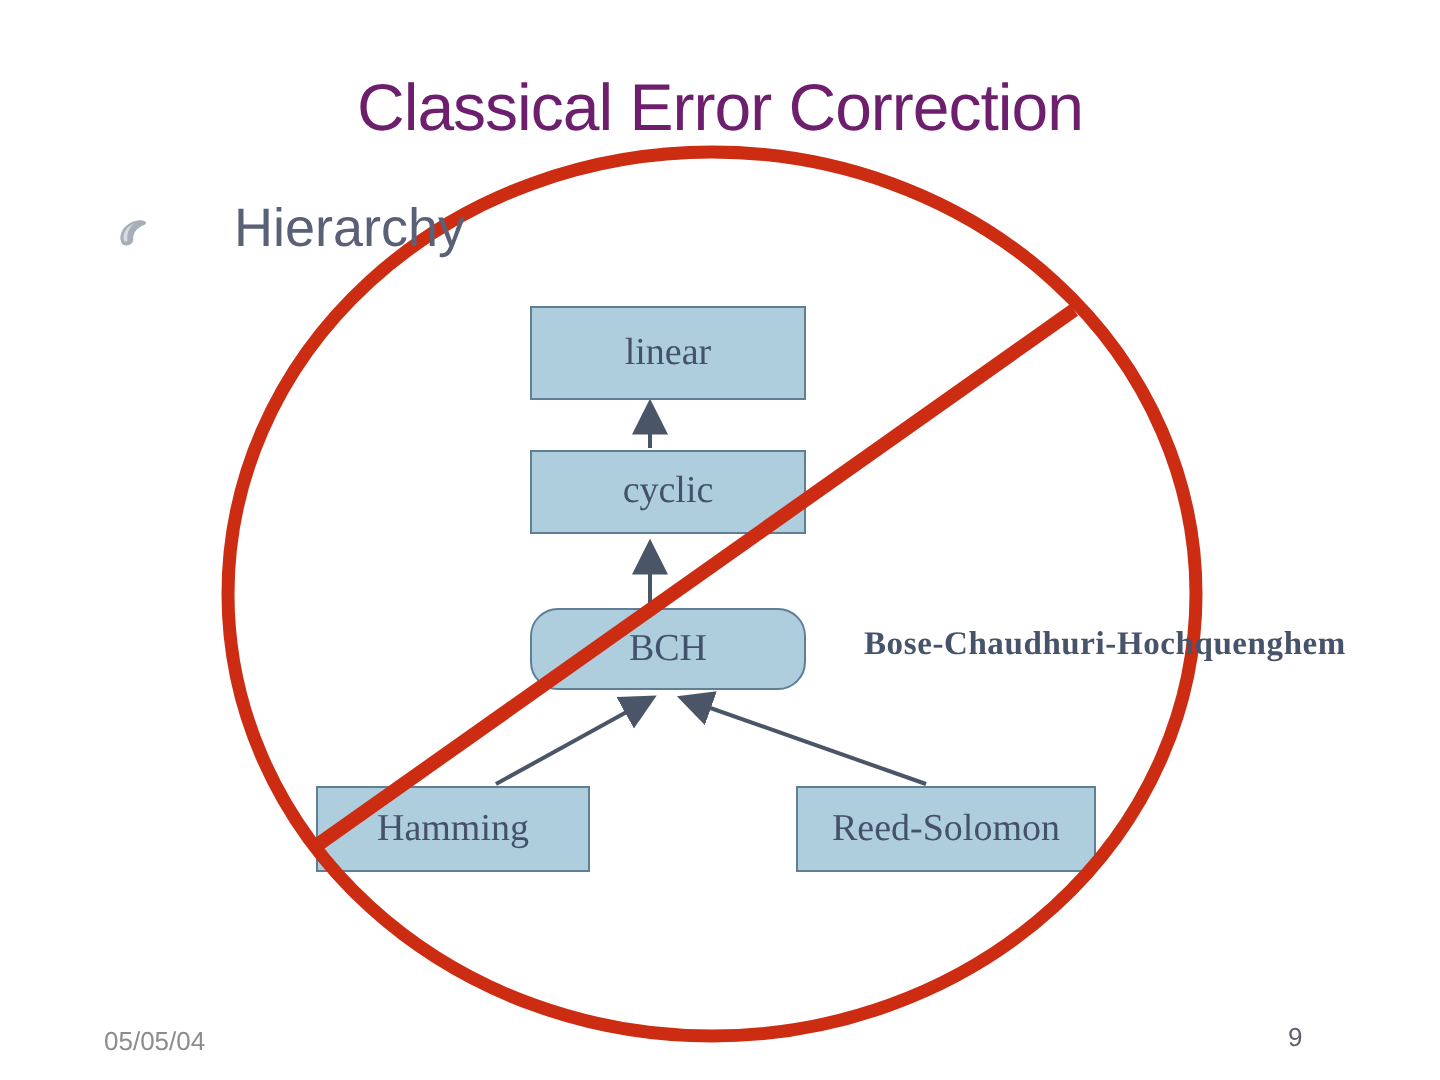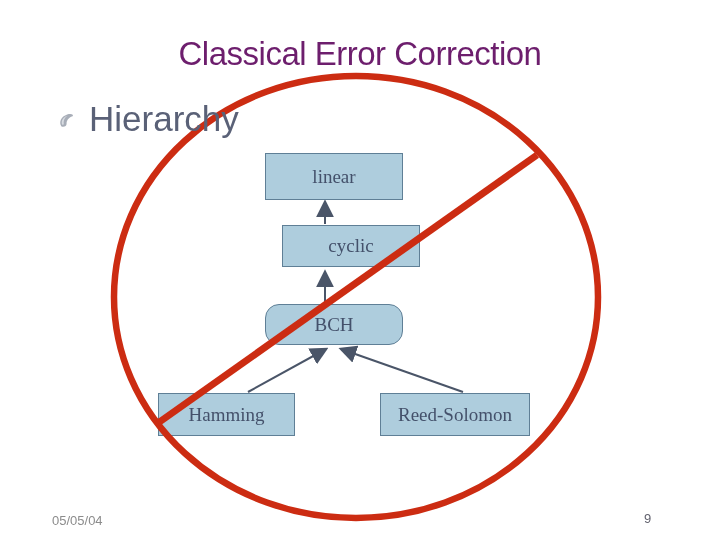--- a/index.html
+++ b/index.html
@@ -21,42 +21,43 @@
     z-index:3;
   }
   .bullet-row{
     position:absolute;
     left:58px;top:99px;
     display:flex;align-items:center;gap:11px;
     z-index:3;
   }
   .bullet-icon{width:20px;height:20px;display:inline-block;margin-top:6px;}
   .bullet-label{
-    font-size:35px;
+    font-size:27px;
     color:#5a6177;
+    margin-left:28px;
   }
   .layer{position:absolute;left:0;top:0;width:720px;height:540px;}
   .connector-layer{z-index:1;}
   .prohibition-layer{z-index:2;pointer-events:none;}
   .node{
     position:absolute;
     background:#aecddd;
     border:1px solid #5f7f96;
     display:flex;align-items:center;justify-content:center;
     font-family:"Liberation Serif", serif;
     font-size:19px;
     color:#44516b;
     box-sizing:border-box;
     z-index:1;
   }
   .node-linear{left:265px;top:153px;width:138px;height:47px;}
-  .node-cyclic{left:282px;top:225px;width:138px;height:42px;}
+  .node-cyclic{left:265px;top:225px;width:138px;height:42px;}
   .node-bch{left:265px;top:304px;width:138px;height:41px;border-radius:14px;}
   .node-hamming{left:158px;top:393px;width:137px;height:43px;}
-  .node-reed{left:380px;top:393px;width:150px;height:43px;}
+  .node-reed{left:398px;top:393px;width:150px;height:43px;}
   .annotation{
     position:absolute;
     left:432px;top:312px;
     font-family:"Liberation Serif", serif;
     font-weight:bold;
     font-size:16.5px;
     letter-spacing:0.3px;
     color:#47536b;
     z-index:3;
     white-space:nowrap;
@@ -114,20 +115,21 @@
   <div class="node node-bch">
     <span>BCH</span>
   </div>
   <div class="node node-hamming">
     <span>Hamming</span>
   </div>
   <div class="node node-reed">
     <span>Reed-Solomon</span>
   </div>
 
+  <div class="annotation">Bose-Chaudhuri-Hochquenghem</div>
 
   <svg class="layer prohibition-layer" viewBox="0 0 720 540">
     <ellipse cx="356" cy="297" rx="242" ry="221" fill="none" stroke="#cc2c12" stroke-width="6.5"></ellipse>
     <line x1="158" y1="423" x2="537" y2="155" stroke="#cc2c12" stroke-width="7"></line>
   </svg>
 
   <div class="footer-date">05/05/04</div>
   <div class="footer-page">9</div>
 
 </div>

